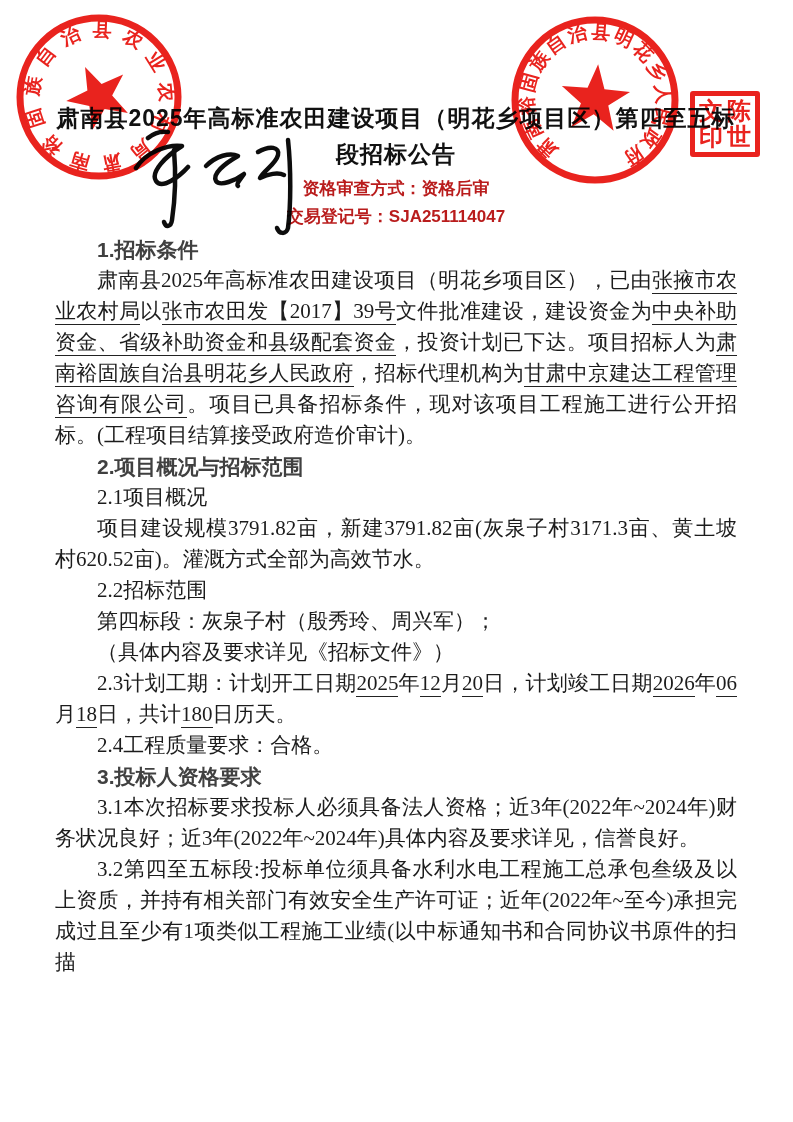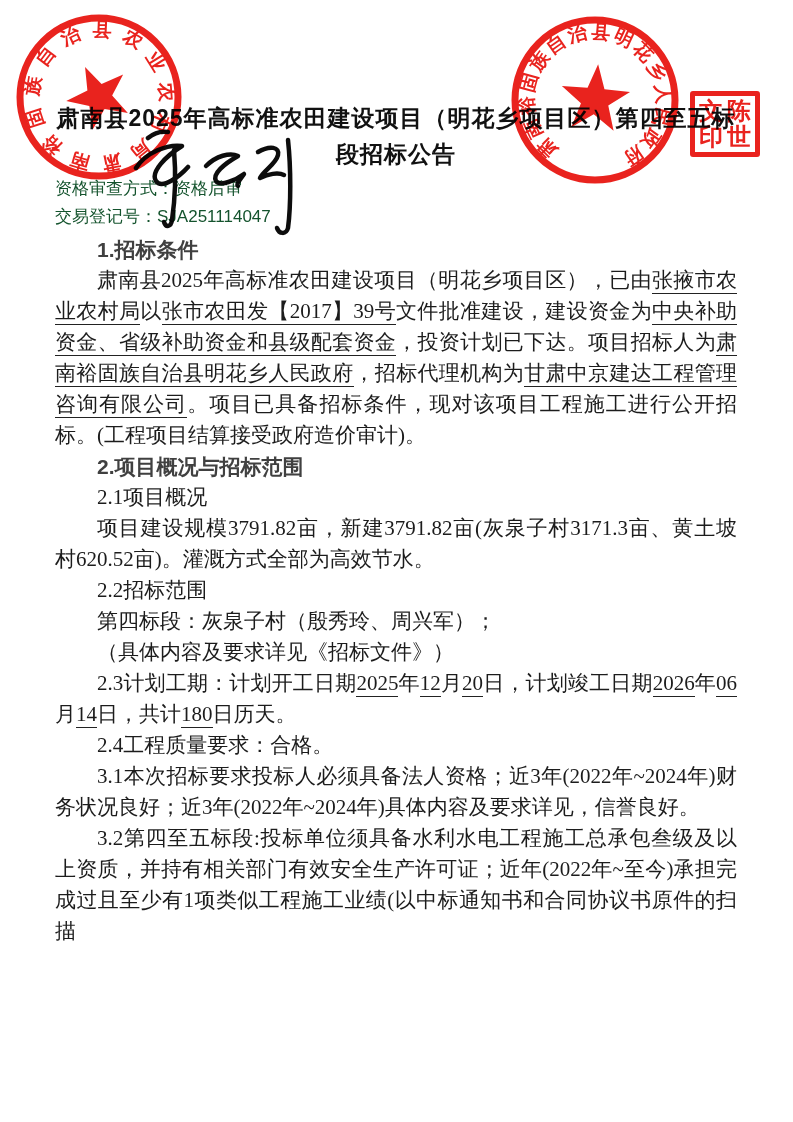--- a/index.html
+++ b/index.html
@@ -8,21 +8,21 @@
     width:793px;height:1122px;
     background:#ffffff;
     overflow:hidden;
     font-family:"Liberation Serif", serif;
     color:#1a1a1a;
   }
   
   .content{position:absolute;left:55px;top:100px;width:682px;z-index:2;}
   .doc-title{margin:0;font-family:"Liberation Sans",sans-serif;font-weight:bold;
     font-size:23px;line-height:36px;text-align:center;letter-spacing:1px;color:#111;}
-  .meta-line{text-align:left;font-size:17px;line-height:22px;color:#14532d;}
+  .meta-line{text-align:center;font-size:17px;line-height:22px;color:#b91c1c;font-weight:bold;}
   .meta-line.first{margin-top:6px;}
   .meta-line.second{margin-top:6px;}
   .meta-value-sans{font-family:"Liberation Sans",sans-serif;}
   #body{margin-top:6px;font-size:21px;line-height:31px;text-align:justify;color:#1c1c1c;}
   #body p{margin:0;text-indent:42px;}
   #body p.heading{font-family:"Liberation Sans",sans-serif;font-weight:bold;color:#404040;}
   #body span.u{border-bottom:1.5px solid #222;padding-bottom:1px;}
   
   .seal{position:absolute;mix-blend-mode:multiply;opacity:.93;z-index:3;}
   #seal-left{left:10px;top:6px;width:178px;height:184px;}
@@ -125,20 +125,21 @@
 
     <div id="body">
         <p class="heading"><span>1.招标条件</span></p>
         <p class=""><span>肃南县2025年高标准农田建设项目（明花乡项目区），已由</span><span class="u">张掖市农业农村局</span><span>以</span><span class="u">张市农田发【2017】39号</span><span>文件批准建设，建设资金为</span><span class="u">中央补助资金、省级补助资金和县级配套资金</span><span>，投资计划已下达。项目招标人为</span><span class="u">肃南裕固族自治县明花乡人民政府</span><span>，招标代理机构为</span><span class="u">甘肃中京建达工程管理咨询有限公司</span><span>。项目已具备招标条件，现对该项目工程施工进行公开招标。(工程项目结算接受政府造价审计)。</span></p>
         <p class="heading"><span>2.项目概况与招标范围</span></p>
         <p class=""><span>2.1项目概况</span></p>
         <p class=""><span>项目建设规模3791.82亩，新建3791.82亩(灰泉子村3171.3亩、黄土坡村620.52亩)。灌溉方式全部为高效节水。</span></p>
         <p class=""><span>2.2招标范围</span></p>
         <p class=""><span>第四标段：灰泉子村（殷秀玲、周兴军）；</span></p>
         <p class=""><span>（具体内容及要求详见《招标文件》）</span></p>
-        <p class=""><span>2.3计划工期：计划开工日期</span><span class="u">2025</span><span>年</span><span class="u">12</span><span>月</span><span class="u">20</span><span>日，计划竣工日期</span><span class="u">2026</span><span>年</span><span class="u">06</span><span>月</span><span class="u">14</span><span>日，共计</span><span class="u">180</span><span>日历天。</span></p>
+        <p class=""><span>2.3计划工期：计划开工日期</span><span class="u">2025</span><span>年</span><span class="u">12</span><span>月</span><span class="u">20</span><span>日，计划竣工日期</span><span class="u">2026</span><span>年</span><span class="u">06</span><span>月</span><span class="u">18</span><span>日，共计</span><span class="u">180</span><span>日历天。</span></p>
         <p class=""><span>2.4工程质量要求：合格。</span></p>
+        <p class="heading"><span>3.投标人资格要求</span></p>
         <p class=""><span>3.1本次招标要求投标人必须具备法人资格；近3年(2022年~2024年)财务状况良好；近3年(2022年~2024年)具体内容及要求详见，信誉良好。</span></p>
         <p class=""><span>3.2第四至五标段:投标单位须具备水利水电工程施工总承包叁级及以上资质，并持有相关部门有效安全生产许可证；近年(2022年~至今)承担完成过且至少有1项类似工程施工业绩(以中标通知书和合同协议书原件的扫描</span></p>
       </div>
   </div>
 
 </div>
 
 </body></html>

